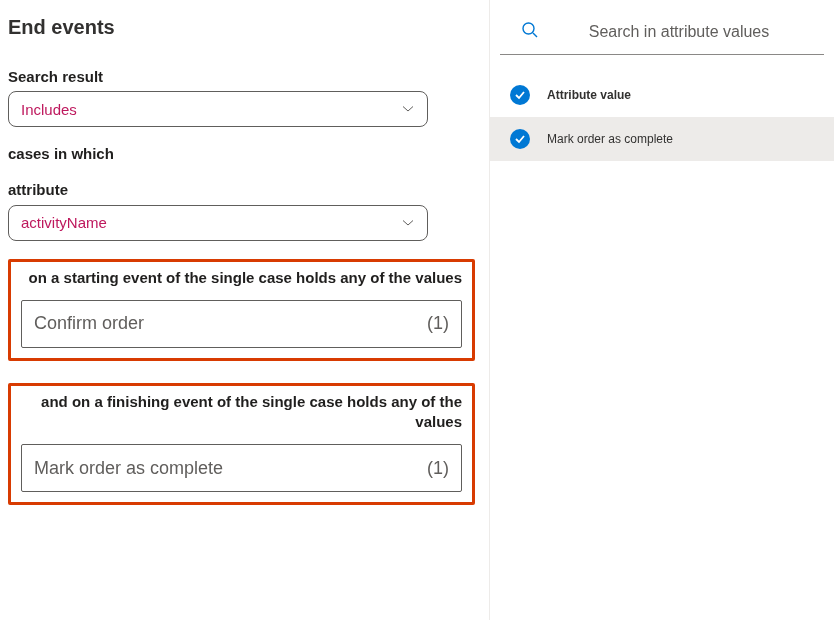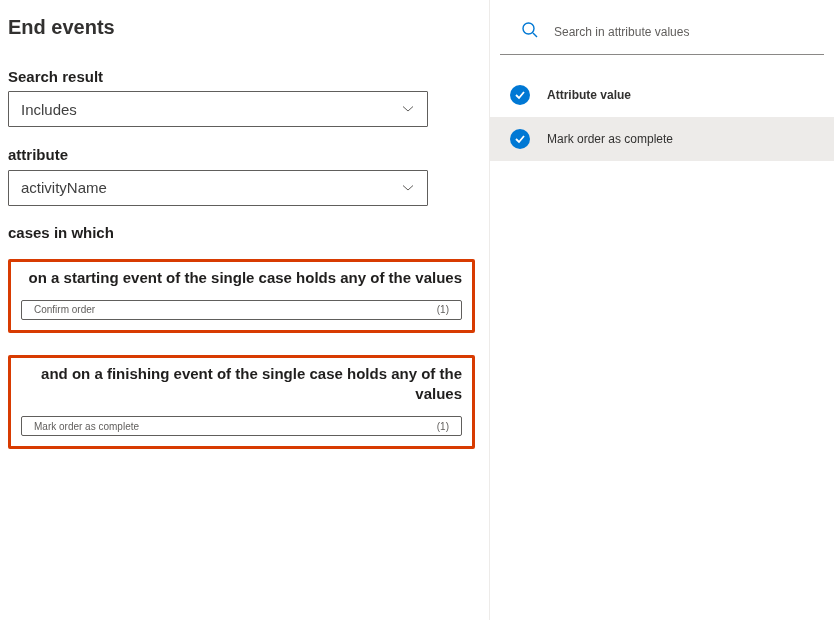--- a/index.html
+++ b/index.html
@@ -29,27 +29,27 @@
     font-size: 15px;
     font-weight: 600;
     color: #201f1e;
     margin-bottom: 4px;
     line-height: 1.35;
   }
   .select-box {
     width: 420px;
     height: 36px;
     border: 1px solid #605e5c;
-    border-radius: 1px;
+    border-radius: 8px;
     display: flex;
     align-items: center;
     justify-content: space-between;
     padding: 0 12px;
     font-size: 15px;
-    color: #404040;
+    color: #be185d;
     background: #fff;
     cursor: pointer;
   }
   .chev {
     width: 14px;
     height: 14px;
     display: inline-flex;
     align-items: center;
     justify-content: center;
   }
@@ -62,28 +62,28 @@
   }
   .highlight-box {
     border: 3px solid #d83b01;
     border-radius: 2px;
     padding: 6px 10px 10px 10px;
     margin-bottom: 22px;
   }
   .highlight-box .field-label { margin-bottom: 12px; text-align: right; }
   .value-box {
     width: 100%;
-    height: 20px;
+    height: 48px;
     border: 1px solid #605e5c;
     border-radius: 2px;
     display: flex;
     align-items: center;
     justify-content: space-between;
     padding: 0 12px;
-    font-size: 10px;
+    font-size: 18px;
     color: #605e5c;
   }
   .count { color: #605e5c; }
 
   
   .tabs {
     display: flex;
     gap: 28px;
     padding-left: 20px;
     margin-bottom: 22px;
@@ -108,24 +108,25 @@
     display: flex;
     align-items: center;
     gap: 14px;
     padding: 6px 20px 10px 20px;
     border-bottom: 1px solid #8a8886;
     margin: 0 10px 18px 10px;
   }
   .search-row input {
     border: none;
     outline: none;
-    font-size: 12px;
+    font-size: 16px;
     color: #1d4ed8;
     flex: 1;
     background: transparent;
+    text-align: center;
   }
   .search-row input::placeholder { color: #605e5c; }
   .attr-row {
     display: flex;
     align-items: center;
     gap: 17px;
     padding: 12px 20px;
     font-size: 12px;
   }
   .attr-row.header { font-weight: 600; }
@@ -153,35 +154,35 @@
       <span>Includes</span>
       <span class="chev">
         <svg width="12" height="12" viewBox="0 0 12 12">
             <path d="M1 3.5 L6 8 L11 3.5" fill="none" stroke="#605e5c" stroke-width="1"></path>
           </svg>
       </span>
     </div>
   </div>
 
   <div class="section">
+    <div class="plain-label">cases in which</div>
+  </div>
+
+  <div class="section">
     <div class="field-label">attribute</div>
     <div class="select-box">
       <span>activityName</span>
       <span class="chev">
         <svg width="12" height="12" viewBox="0 0 12 12">
             <path d="M1 3.5 L6 8 L11 3.5" fill="none" stroke="#605e5c" stroke-width="1"></path>
           </svg>
       </span>
     </div>
   </div>
 
-  <div class="section">
-    <div class="plain-label">cases in which</div>
-  </div>
-
   <div class="highlight-box">
     <div class="field-label">on a starting event of the single case holds any of the values</div>
     <div class="value-box">
       <span>Confirm order</span>
       <span class="count">(1)</span>
     </div>
   </div>
 
   <div class="highlight-box">
     <div class="field-label">and on a finishing event of the single case holds any of the values</div>

